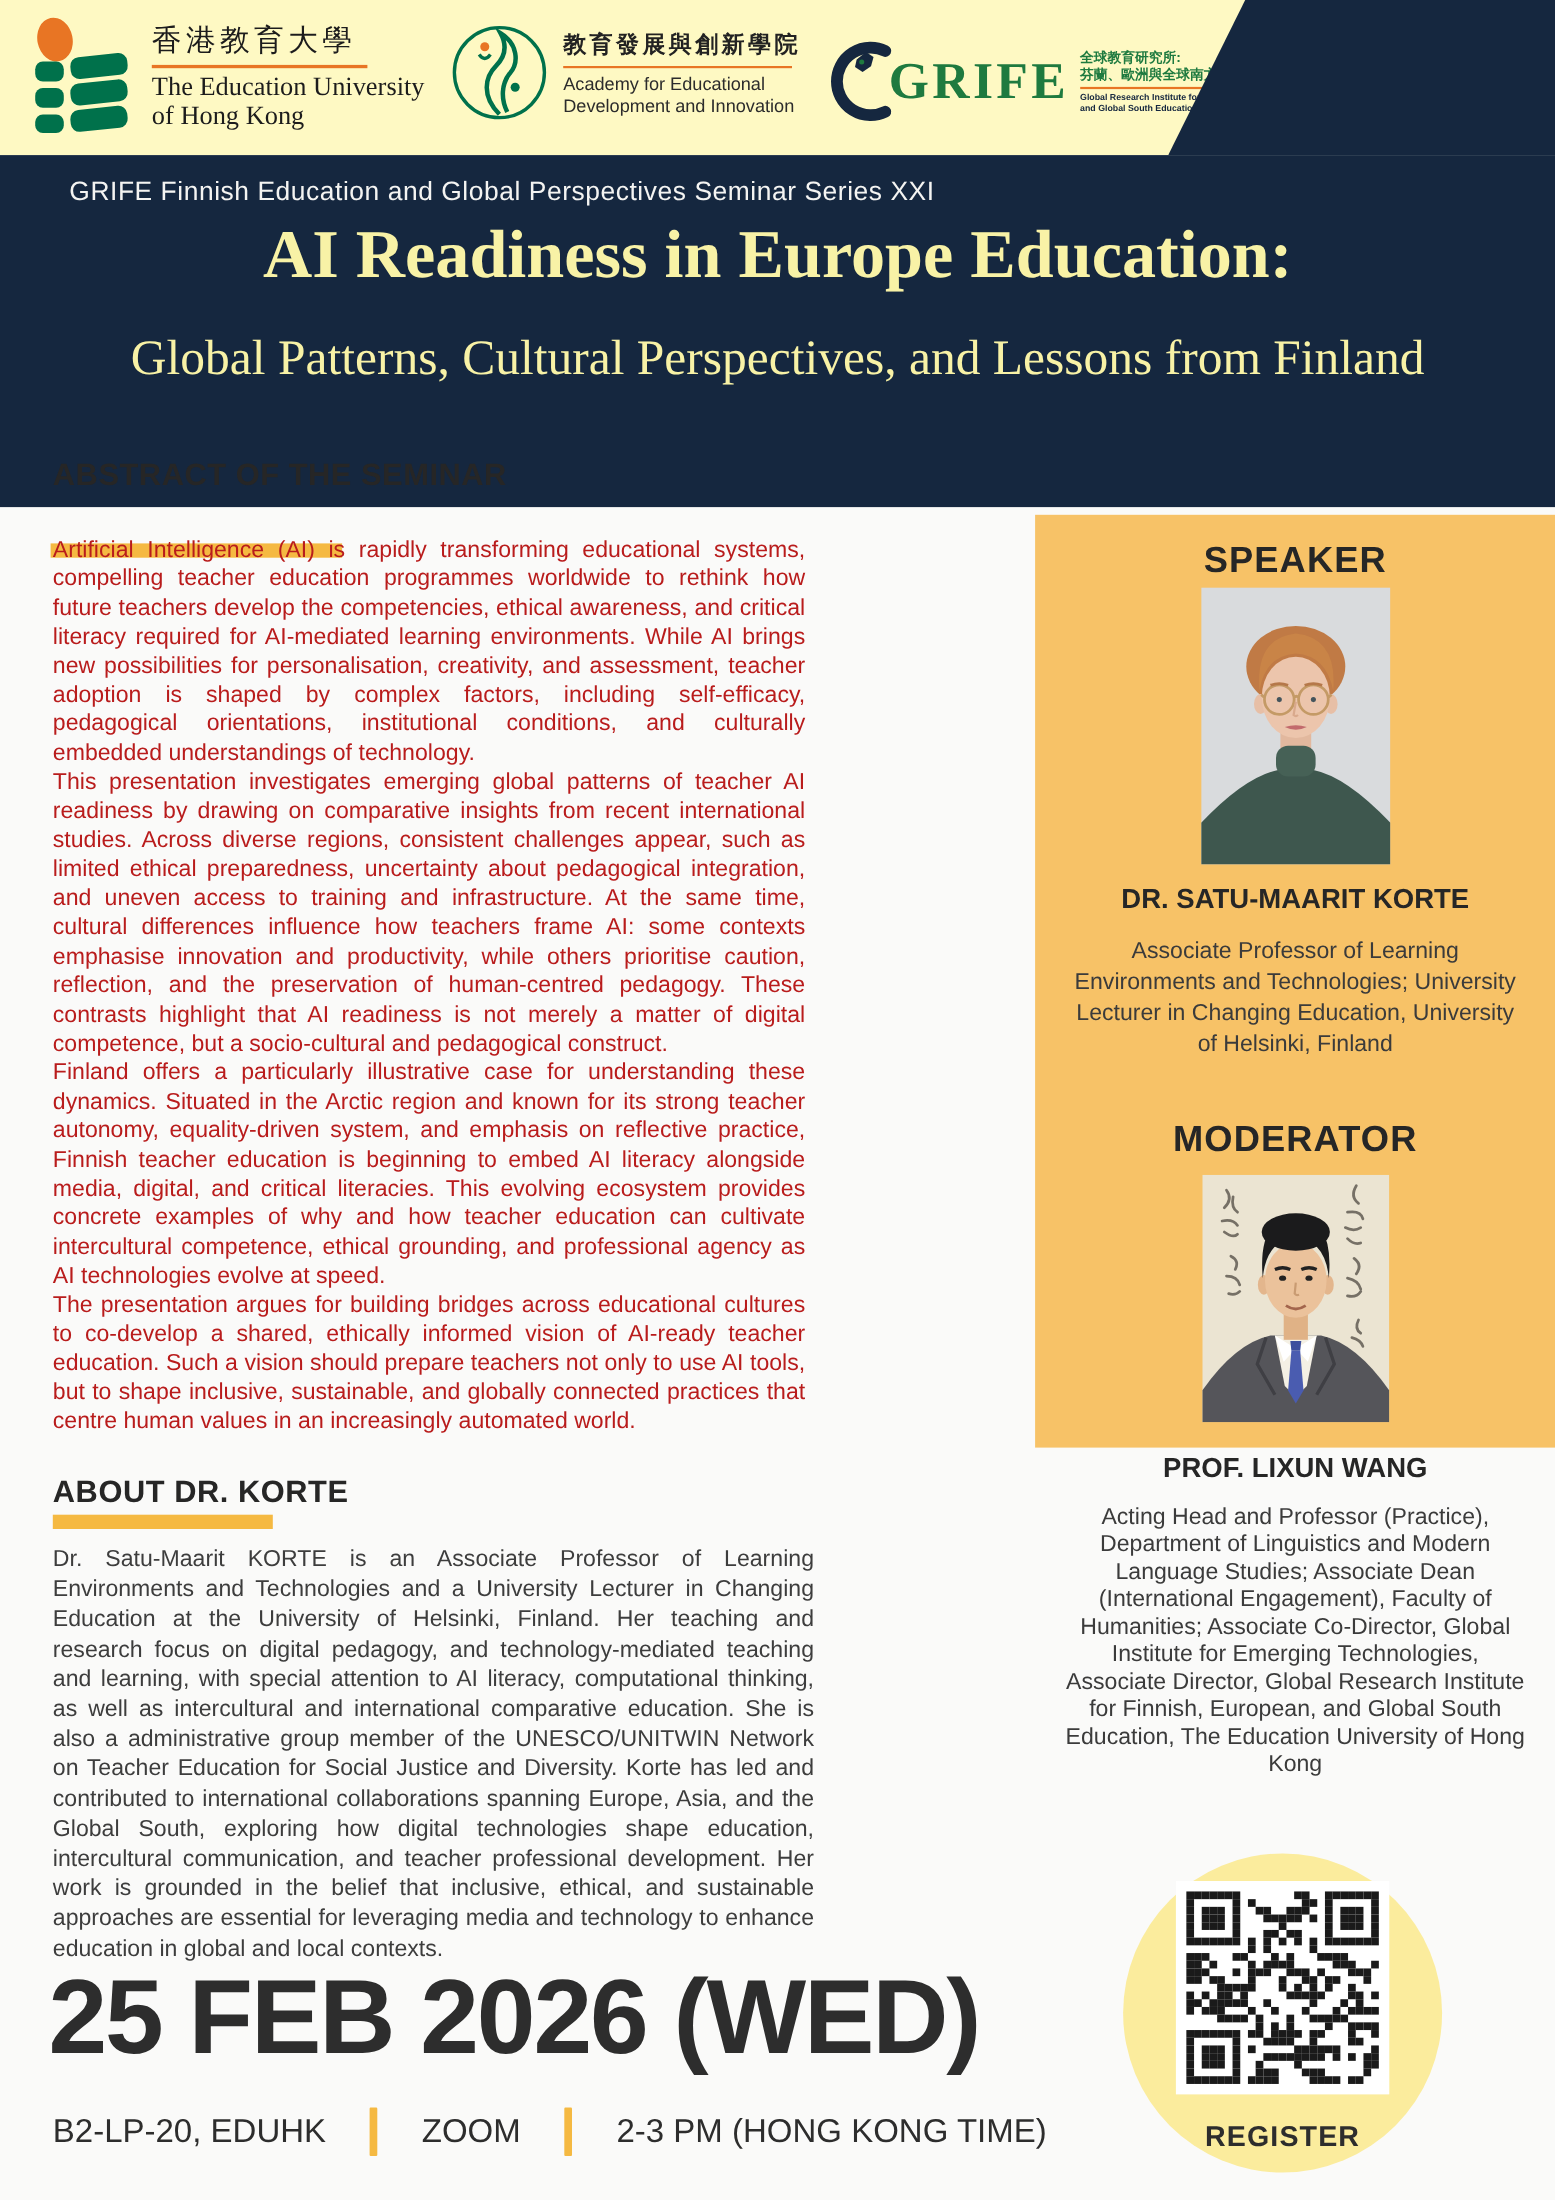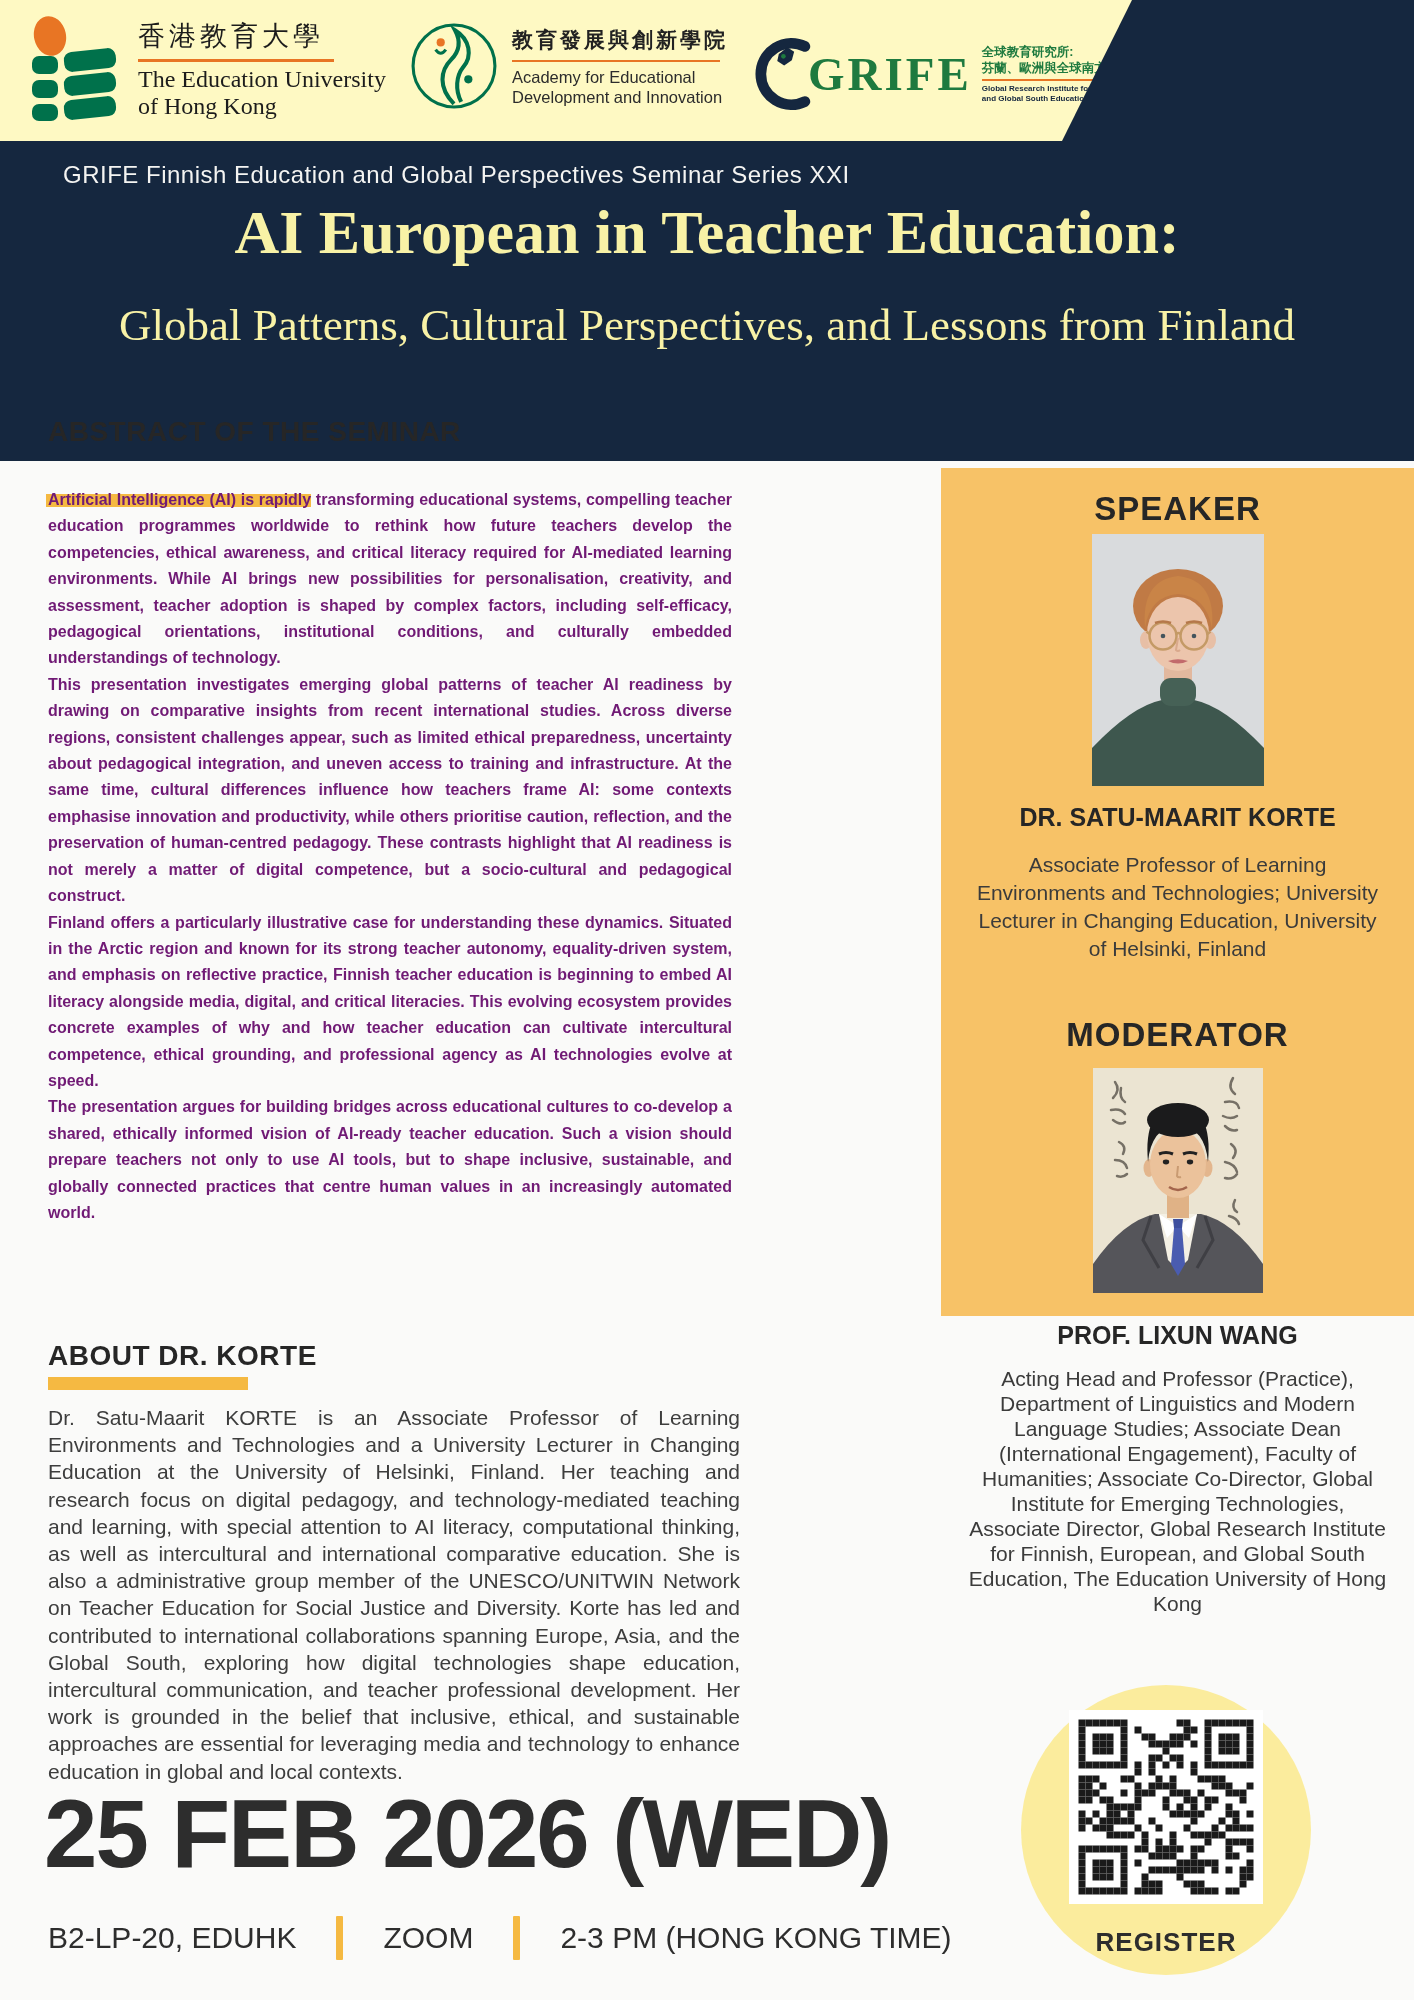--- a/index.html
+++ b/index.html
@@ -34,22 +34,22 @@
   .title1{position:absolute;top:56px;left:0;width:100%;text-align:center;
           font-family:"Liberation Serif",serif;font-weight:600;font-size:62px;color:#F8F2A6;}
   .title2{position:absolute;top:158px;left:0;width:100%;text-align:center;
           font-family:"Liberation Serif",serif;font-weight:500;font-size:45px;color:#F8F2A6;}
 
   
   .sec-head{position:absolute;font-size:28px;font-weight:800;letter-spacing:0.5px;color:#262626;}
   .sec-bar{position:absolute;height:13px;background:#F5B942;}
 
   
-  .abstract{position:absolute;top:487px;left:48px;width:684px;font-size:16px;line-height:26.4px;
-            color:#701a75;text-align:justify;font-weight:bold;}
+  .abstract{position:absolute;top:487px;left:48px;width:684px;font-size:21px;line-height:26.4px;
+            color:#b91c1c;text-align:justify;}
   .abstract p{margin:0;}
   .bio{position:absolute;top:1404px;left:48px;width:692px;font-size:21px;line-height:27.2px;
        color:#3d3d3d;text-align:justify;}
 
   
   .panel{position:absolute;top:468px;left:941px;width:473px;height:848px;background:#F7C267;
          text-align:center;color:#333;}
   .panel-head{position:absolute;left:0;width:100%;font-size:33px;font-weight:800;
               letter-spacing:1px;color:#262626;}
   .photo{position:absolute;left:50%;transform:translateX(-50%);box-shadow:0 0 0 0;}
@@ -128,21 +128,21 @@
         <div class="grife-en">Global Research Institute for Finnish, European,</div>
         <div class="grife-en">and Global South Education</div>
       </div>
     </div>
 
     <div class="wedge"></div>
   </div>
 
   <div class="navyband">
     <div class="series">GRIFE Finnish Education and Global Perspectives Seminar Series XXI</div>
-    <div class="title1">AI European in Teacher Education:</div>
+    <div class="title1">AI Readiness in Europe Education:</div>
     <div class="title2">Global Patterns, Cultural Perspectives, and Lessons from Finland</div>
   </div>
 
   <div class="sec-head" style="top:416px;left:48px;">ABSTRACT OF THE SEMINAR</div>
   <div class="sec-bar" style="top:494px;left:46px;width:265px;"></div>
   <div class="abstract">
     <p>Artificial Intelligence (AI) is rapidly transforming educational systems, compelling teacher education programmes worldwide to rethink how future teachers develop the competencies, ethical awareness, and critical literacy required for AI-mediated learning environments. While AI brings new possibilities for personalisation, creativity, and assessment, teacher adoption is shaped by complex factors, including self-efficacy, pedagogical orientations, institutional conditions, and culturally embedded understandings of technology.</p>
     <p>This presentation investigates emerging global patterns of teacher AI readiness by drawing on comparative insights from recent international studies. Across diverse regions, consistent challenges appear, such as limited ethical preparedness, uncertainty about pedagogical integration, and uneven access to training and infrastructure. At the same time, cultural differences influence how teachers frame AI: some contexts emphasise innovation and productivity, while others prioritise caution, reflection, and the preservation of human-centred pedagogy. These contrasts highlight that AI readiness is not merely a matter of digital competence, but a socio-cultural and pedagogical construct.</p>
     <p>Finland offers a particularly illustrative case for understanding these dynamics. Situated in the Arctic region and known for its strong teacher autonomy, equality-driven system, and emphasis on reflective practice, Finnish teacher education is beginning to embed AI literacy alongside media, digital, and critical literacies. This evolving ecosystem provides concrete examples of why and how teacher education can cultivate intercultural competence, ethical grounding, and professional agency as AI technologies evolve at speed.</p>
     <p>The presentation argues for building bridges across educational cultures to co-develop a shared, ethically informed vision of AI-ready teacher education. Such a vision should prepare teachers not only to use AI tools, but to shape inclusive, sustainable, and globally connected practices that centre human values in an increasingly automated world.</p>

